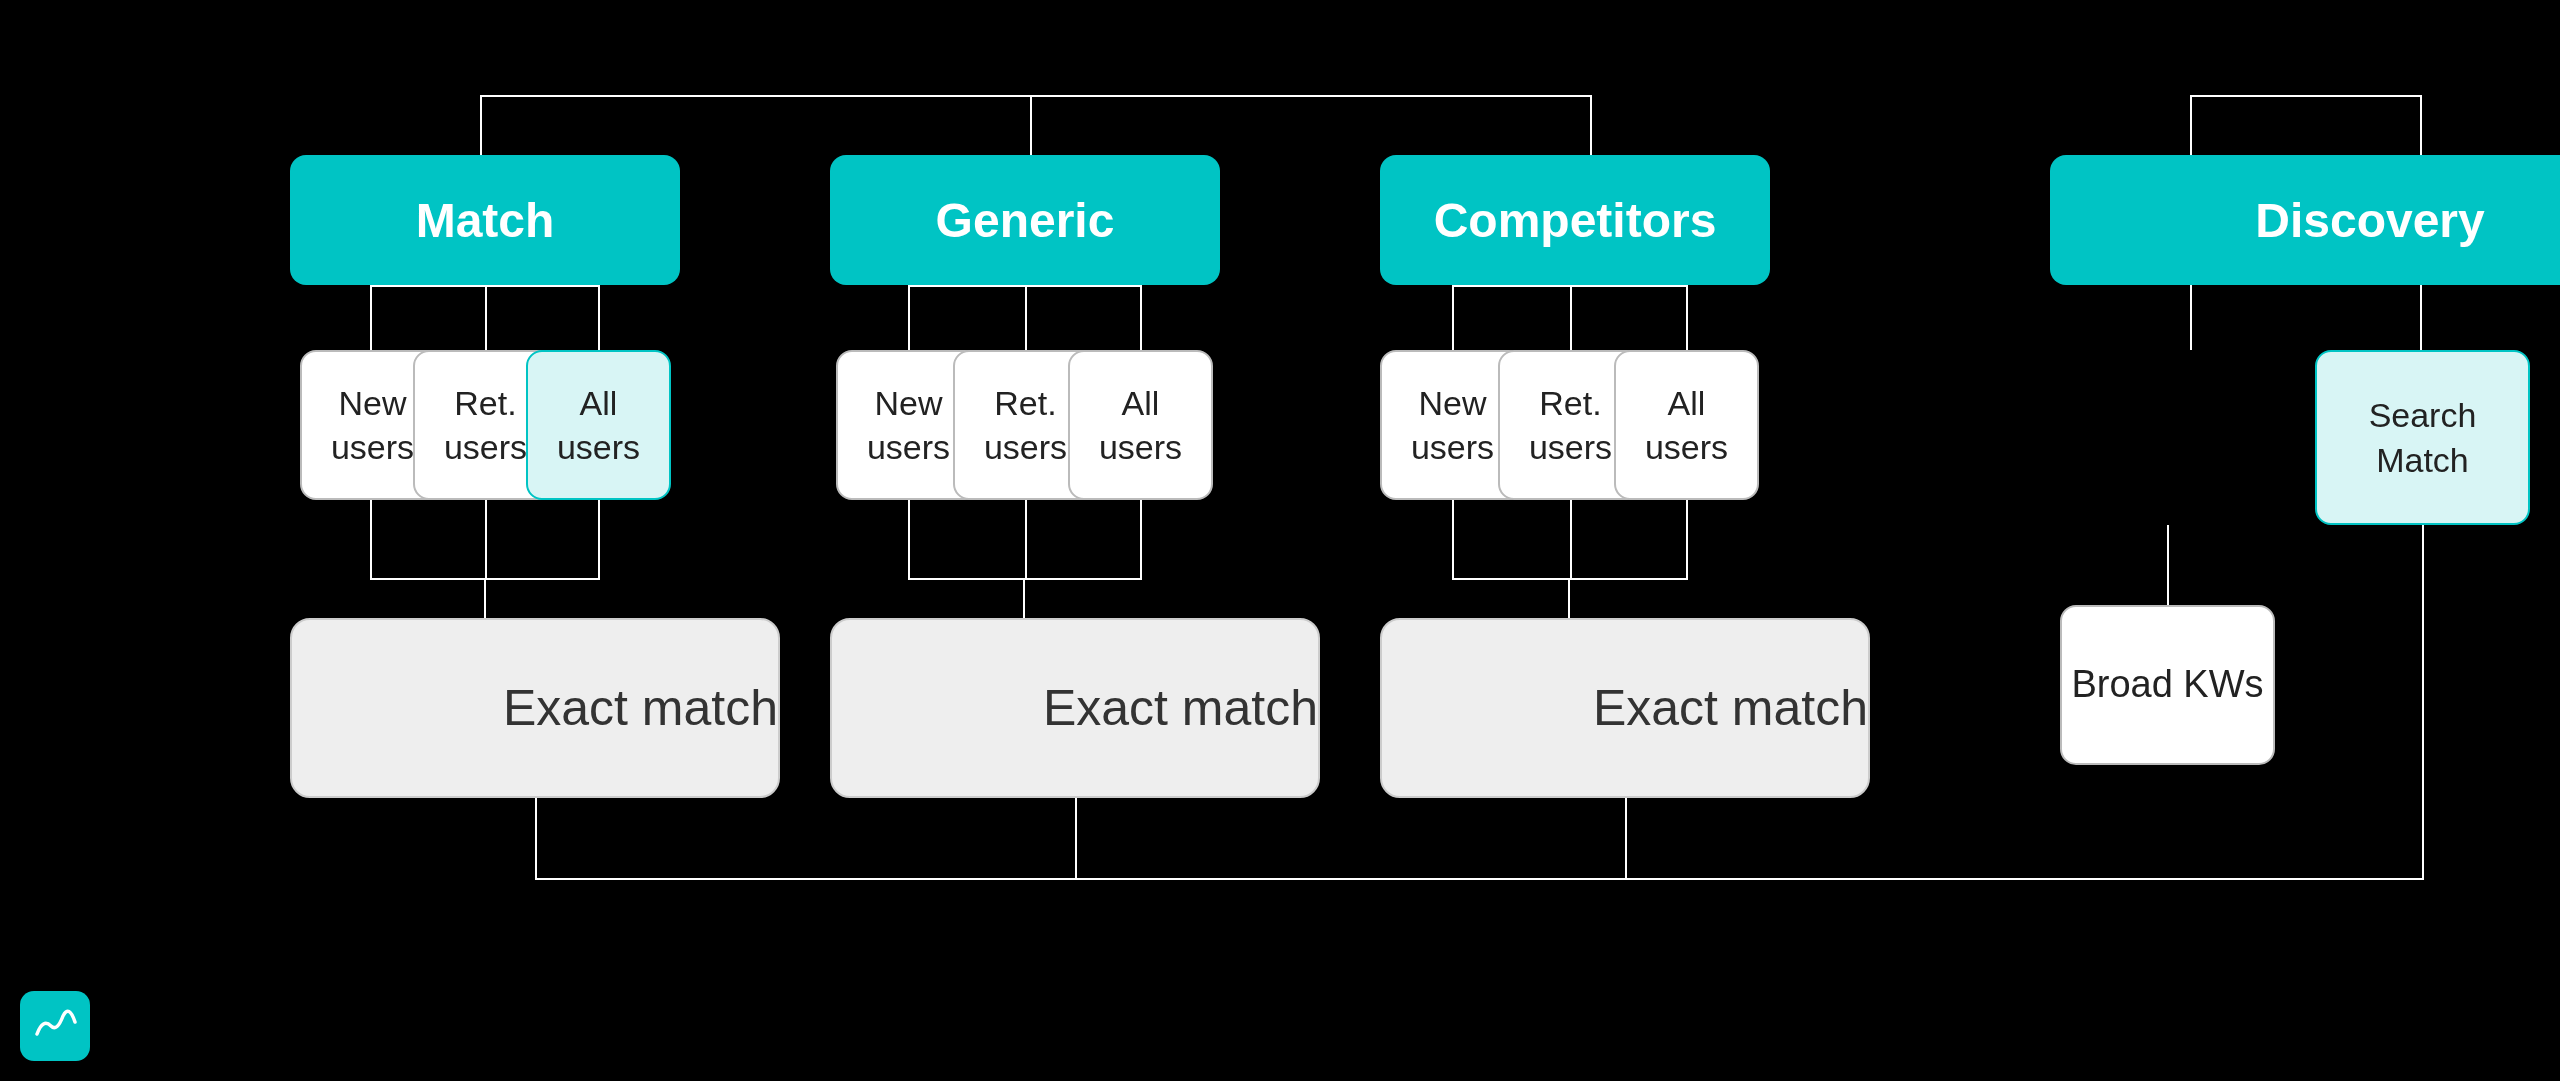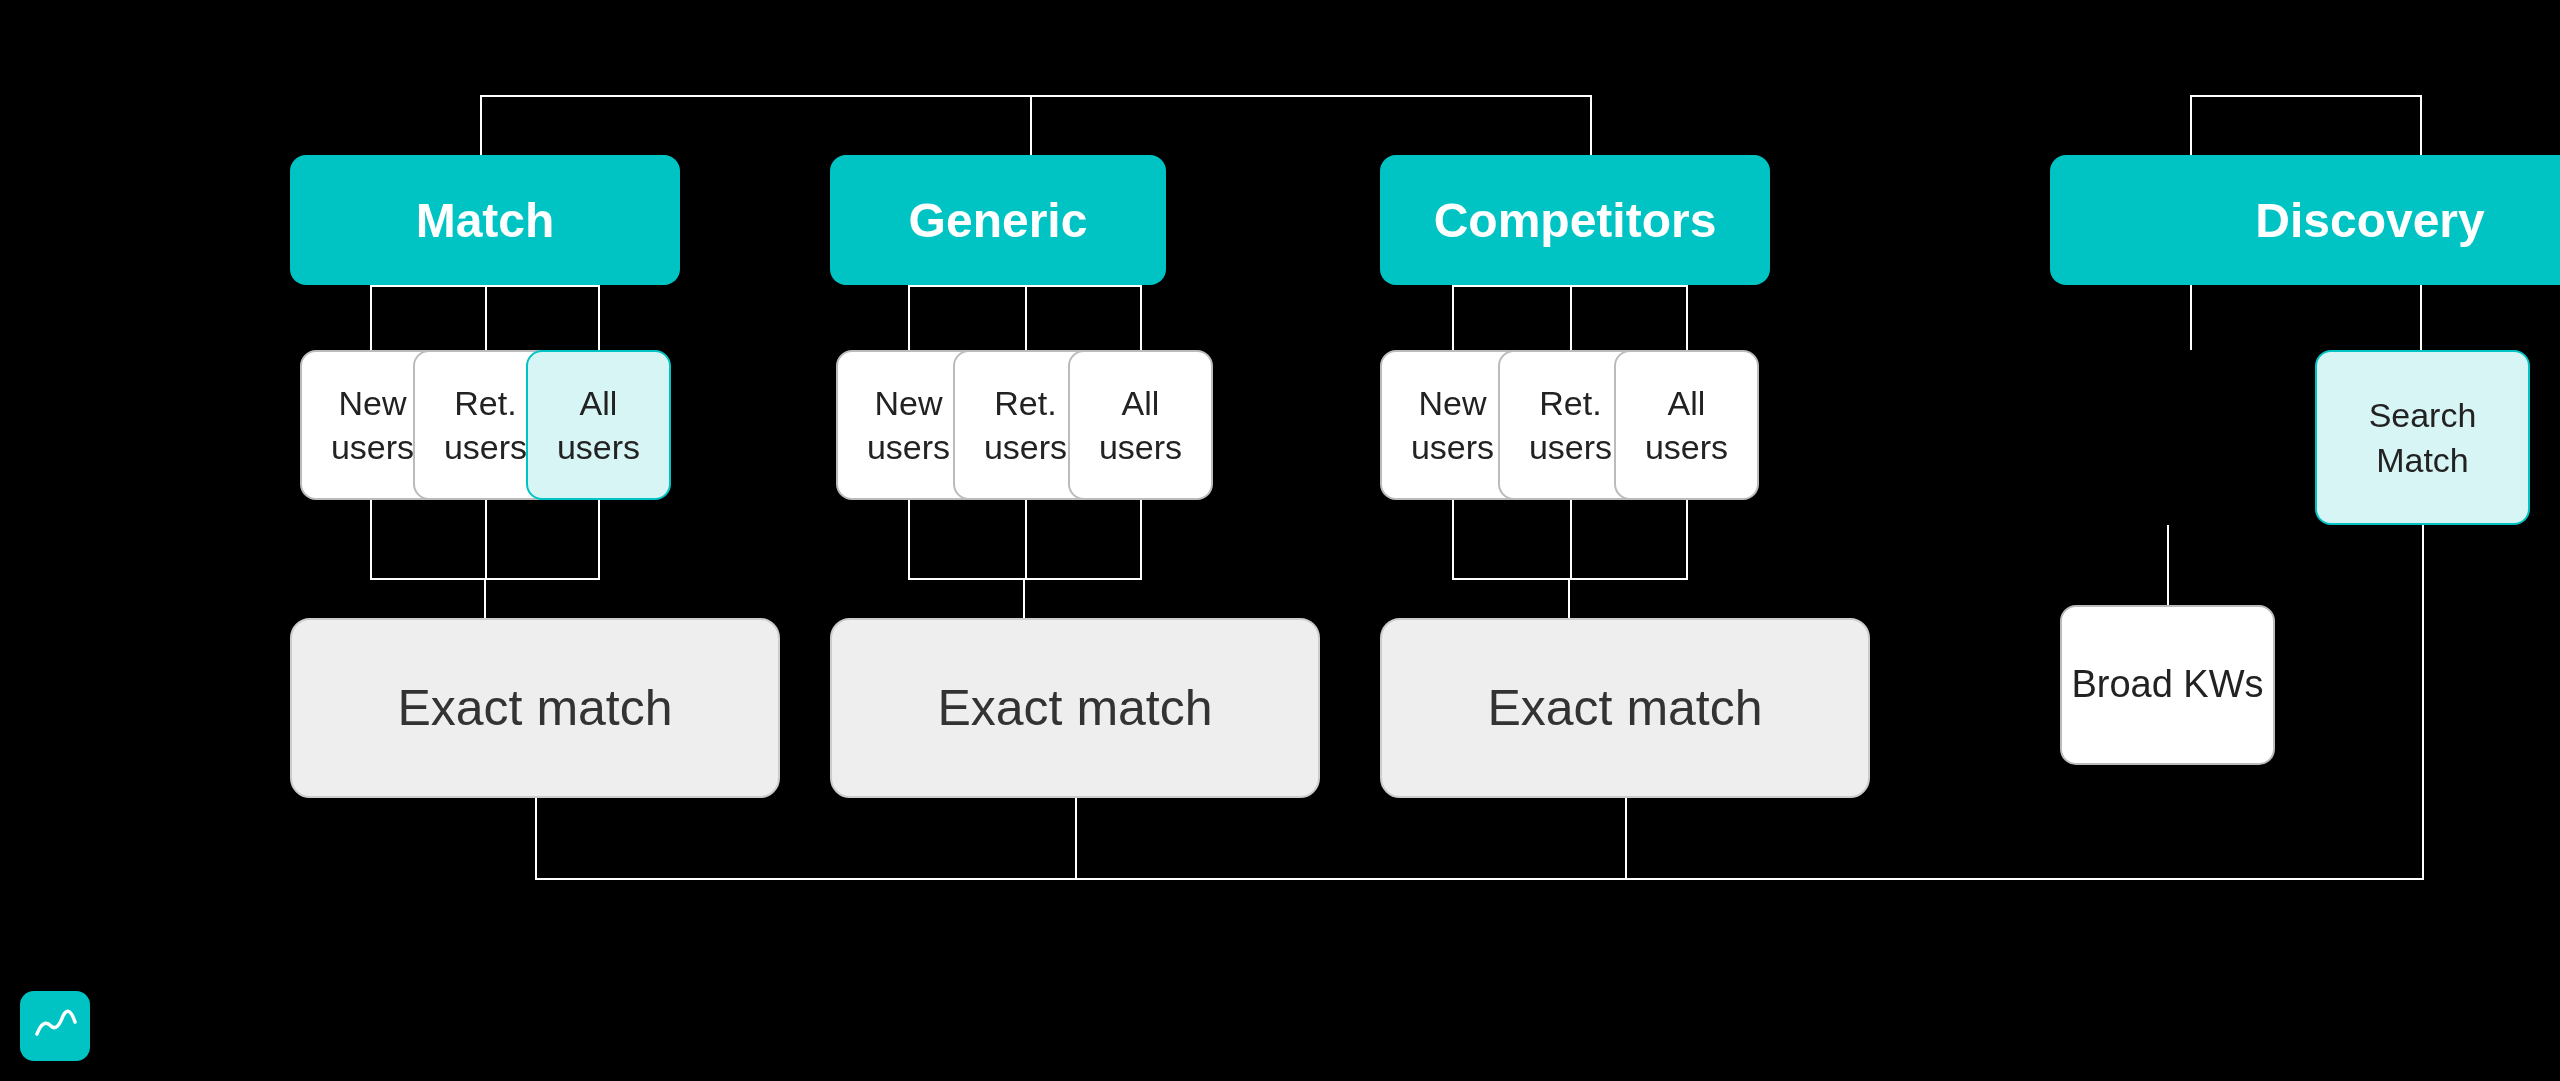--- a/index.html
+++ b/index.html
@@ -99,21 +99,21 @@
       border: 2.5px solid #00c4c4;
     }
 
     
     .btm-box {
       background: #eeeeee;
       border: 2px solid #ccc;
       border-radius: 20px;
       display: flex;
       align-items: center;
-      justify-content: center;
+      justify-content: flex-end;
       font-size: 50px;
       color: #333;
       text-align: center;
     }
 
     .kw-box {
       background: #fff;
       border: 2px solid #bbb;
       border-radius: 16px;
       display: flex;
@@ -142,21 +142,21 @@
 
   <div class="line-top-h abs-box" style="top:65px; left:2060px; width:230px;"></div>
 
   <div class="line-v abs-box" style="top:65px; left:2060px; height:60px;"></div>
   <div class="line-v abs-box" style="top:65px; left:2290px; height:60px;"></div>
 
   <div class="abs-box cat-box" style="left:160px; top:125px; width:390px; height:130px;">
     <span>Match</span>
   </div>
 
-  <div class="abs-box cat-box" style="left:700px; top:125px; width:336px; height:130px;">
+  <div class="abs-box cat-box" style="left:700px; top:125px; width:390px; height:130px;">
     <span>Generic</span>
   </div>
 
   <div class="abs-box cat-box" style="left:1250px; top:125px; width:390px; height:130px;">
     <span>Competitors</span>
   </div>
 
   <div class="abs-box cat-box" style="left:1920px; top:125px; width:640px; height:130px;">
     <span>Discovery</span>
   </div>

